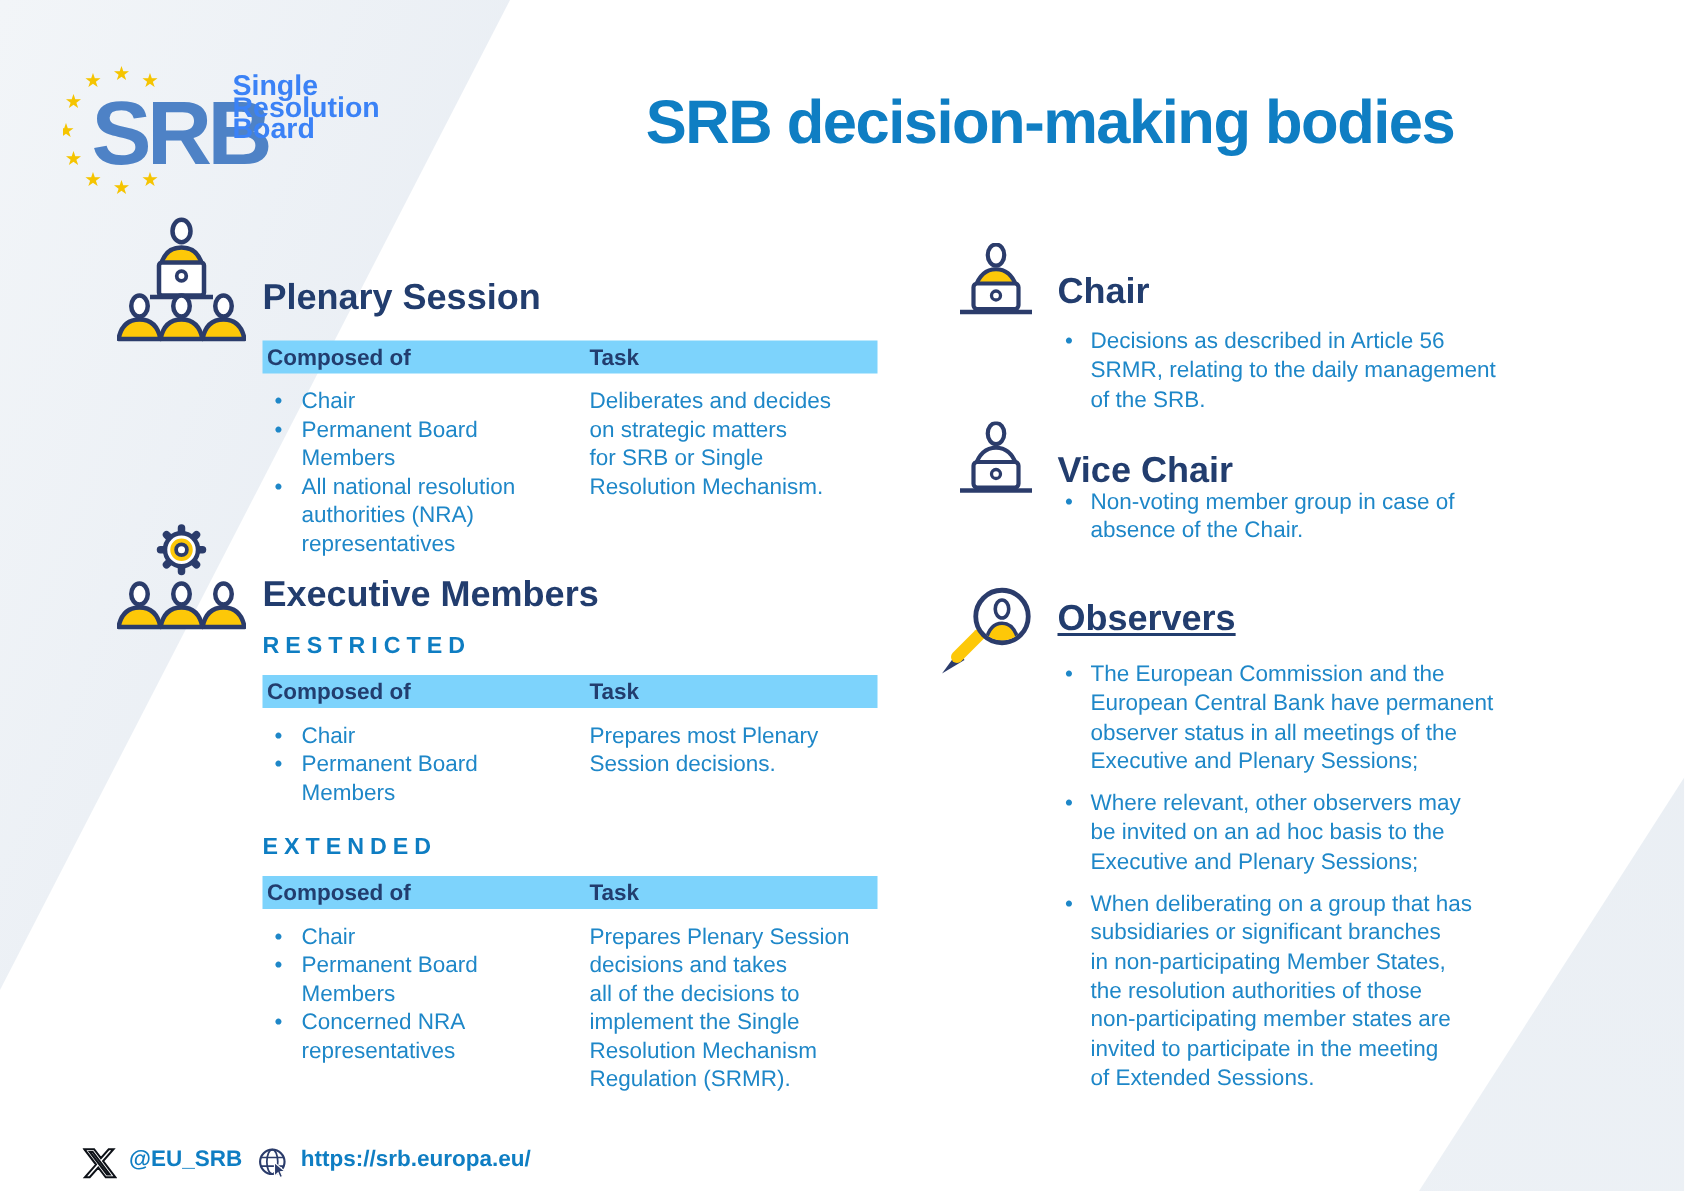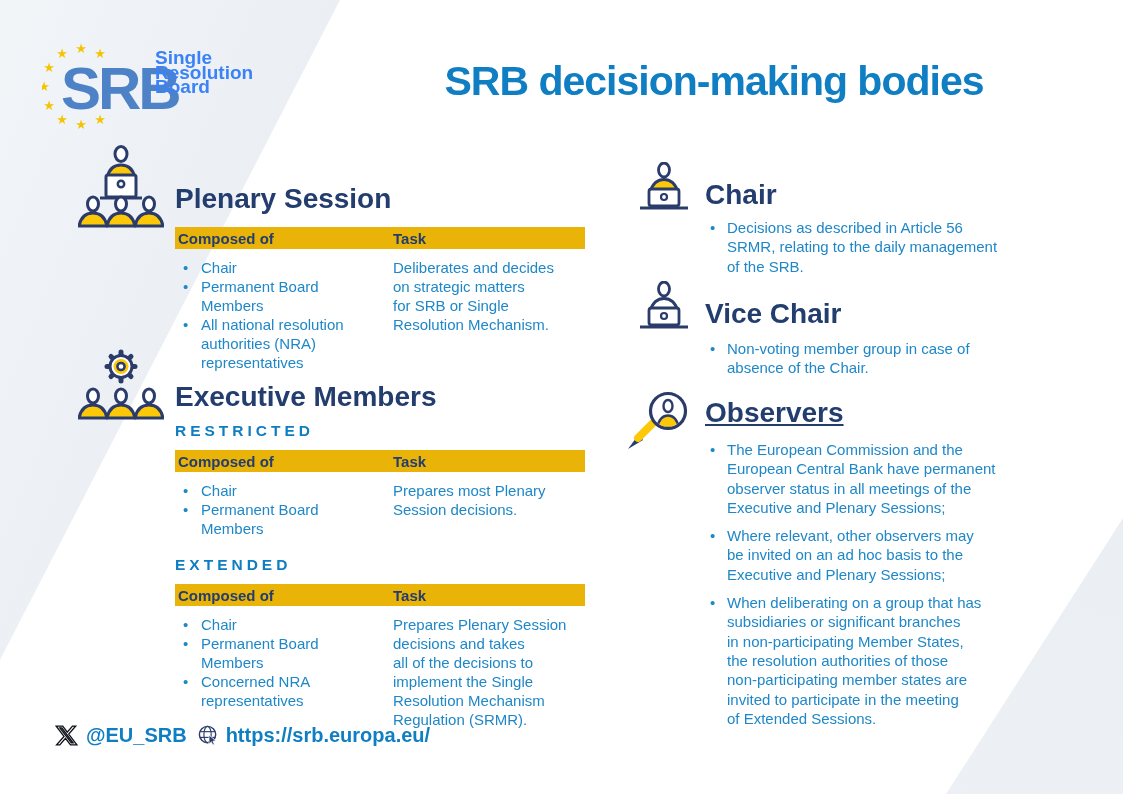--- a/index.html
+++ b/index.html
@@ -25,61 +25,61 @@
   .logo-acronym {
     position:absolute; left:19px; top:14px;
     font-size:60px; font-weight:bold; letter-spacing:-3px; color:#4e82c6;
   }
   .logo-name {
     position:absolute; left:113px; top:11px;
     font-size:19px; line-height:14.6px; font-weight:bold; color:#3b82f6;
   }
   
   .page-title {
-    position:absolute; left:380px; top:58px; width:668px;
+    position:absolute; left:366px; top:58px; width:668px;
     text-align:center; font-size:41px; font-weight:bold; letter-spacing:-1px;
     color:#0f7ec3;
   }
   
   .icon-box { position:absolute; }
-  h2.sec-heading { font-size:28px; line-height:22px; font-weight:bold; color:#223d6e; }
+  h2.sec-heading { font-size:24px; line-height:22px; font-weight:bold; color:#223d6e; }
   .sec { position:absolute; }
   .sub-label {
     font-size:15.5px; font-weight:bold; color:#0e7dc2; letter-spacing:4px;
   }
   
   .tbl { width:410px; }
   .tbl-head {
-    display:flex; align-items:center; height:22px; background:#eab308;
+    display:flex; align-items:center; height:22px; background:#7dd3fc;
     font-size:15px; font-weight:bold; color:#223d6e;
   }
   .tbl-head .c1 { width:218px; padding-left:3px; }
   .tbl-head .c2 { flex:1; }
   .tbl-body { display:flex; padding-top:9px; font-size:15px; line-height:19px; color:#1e87c8; }
   .tbl-body .c1 { width:218px; }
   .tbl-body .c2 { flex:1; white-space:pre-line; }
   ul.blist { list-style:none; }
   ul.blist li { position:relative; padding-left:26px; white-space:pre-line; }
   ul.blist li::before { content:"\2022"; position:absolute; left:8px; }
   
   ul.rlist { list-style:none; font-size:15px; line-height:19.3px; color:#1e87c8; }
   ul.rlist li { position:relative; padding-left:22px; white-space:pre-line; margin-bottom:9px; }
   ul.rlist li::before { content:"\2022"; position:absolute; left:5px; }
   
   .sec-plenary h2 { margin-bottom:17px; }
   .sec-exec h2 { margin-bottom:14px; }
   .sec-exec .sub-label { margin-bottom:10px; }
   .sec-exec .sub-extended { margin-top:18px; }
   .sec-chair h2 { margin-bottom:12px; }
-  .sec-vice h2 { margin-bottom:14px; }
+  .sec-vice h2 { }
   .sec-obs h2 { margin-bottom:16px;text-decoration:underline; }
   
   .footer {
-    position:absolute; left:55px; top:724px; display:flex; 
-    font-size:20px; font-weight:bold; color:#0f7ec3;
+    position:absolute; left:55px; top:764px; display:flex; 
+    font-size:15px; font-weight:bold; color:#0f7ec3;
   }
   .footer .x-ic { margin-right:8px; }
   .footer .globe-ic { margin:0 6px 0 10px; }
   .footer a { color:#0f7ec3; text-decoration:none; }
 </style>
 </head>
 <body>
 
 <div id="canvas">
 

